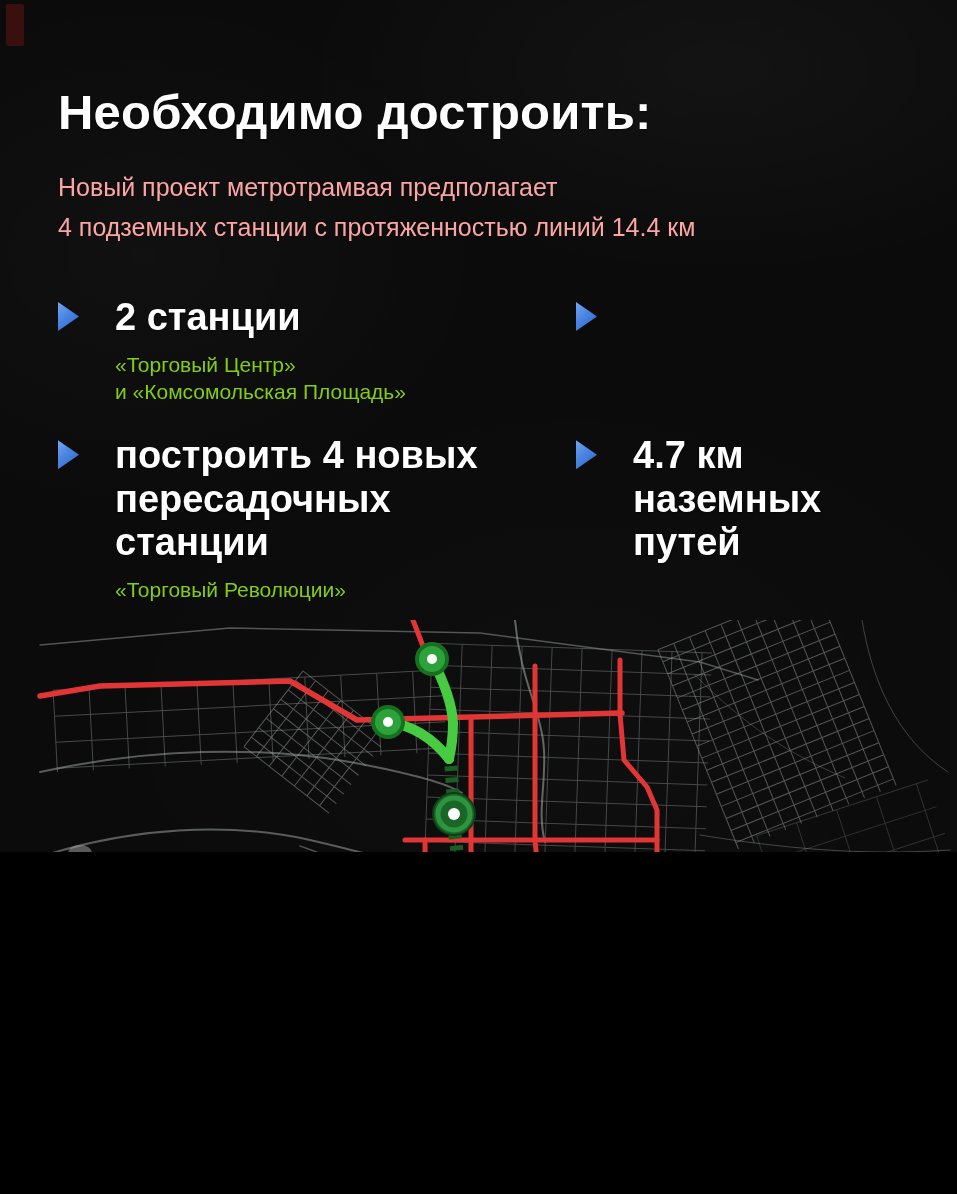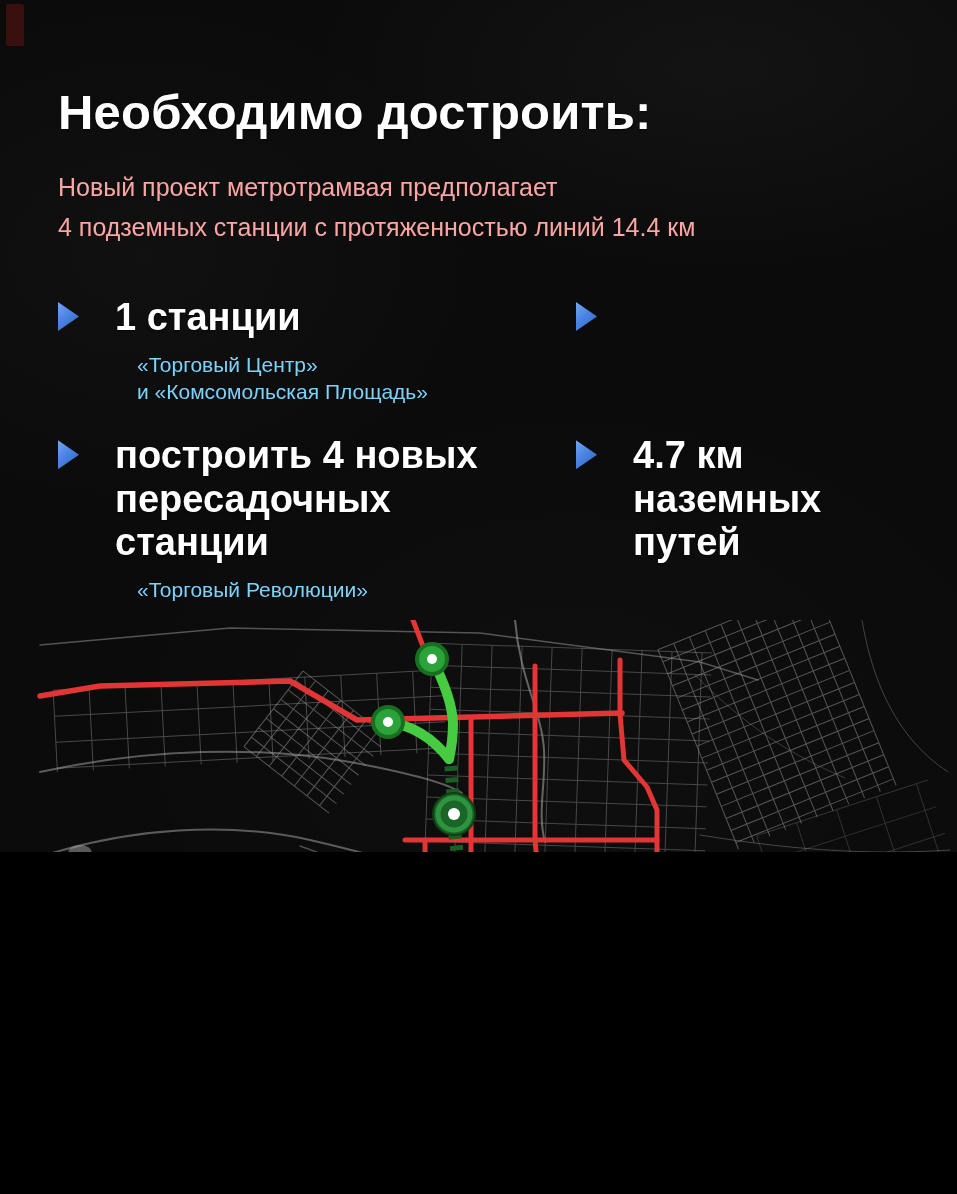--- a/index.html
+++ b/index.html
@@ -41,21 +41,21 @@
     background:linear-gradient(135deg,#73a7f2 0%,#4a84e2 45%,#2e63c6 100%);
     clip-path:polygon(0 0,100% 50%,0 100%);
   }
   .stat-text{margin-left:36px;}
   .stat-value{
     font-size:38px;font-weight:700;line-height:1.14;color:#ffffff;
     white-space:pre-line;text-shadow:0 1px 2px rgba(0,0,0,.5);
   }
   .stat-note{
     margin-top:13px;font-size:21px;font-weight:400;line-height:1.26;
-    color:#7dd3fc;white-space:pre-line;margin-left:22px;
+    color:#84cc16;white-space:pre-line;
   }
   .stat-note:empty{display:none;}
   .city-map{position:absolute;left:0;top:620px;width:957px;height:574px;}
   .city-map svg{display:block;width:957px;height:574px;}
 </style>
 </head>
 <body>
 
 <div class="page">
   <div class="corner-mark"></div>
@@ -63,21 +63,21 @@
   <div class="header">
     <div class="title">Необходимо достроить:</div>
     <div class="subtitle">Новый проект метротрамвая предполагает
 4 подземных станции с протяженностью линий 14.4 км</div>
   </div>
 
   <div class="stats-grid">
     <div class="stat-item">
       <span class="bullet-arrow"></span>
       <div class="stat-text">
-        <div class="stat-value">1 станции</div>
+        <div class="stat-value">2 станции</div>
         <div class="stat-note">«Торговый Центр»
 и «Комсомольская Площадь»</div>
       </div>
     </div>
     <div class="stat-item">
       <span class="bullet-arrow"></span>
     </div>
     <div class="stat-item">
       <span class="bullet-arrow"></span>
       <div class="stat-text">

